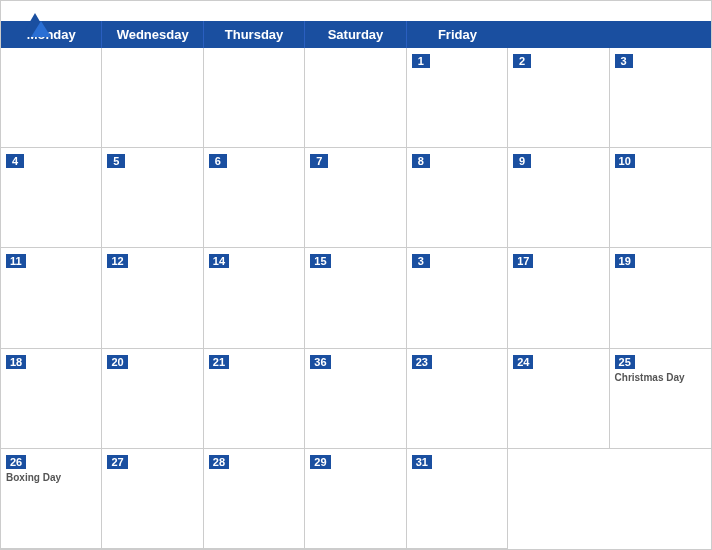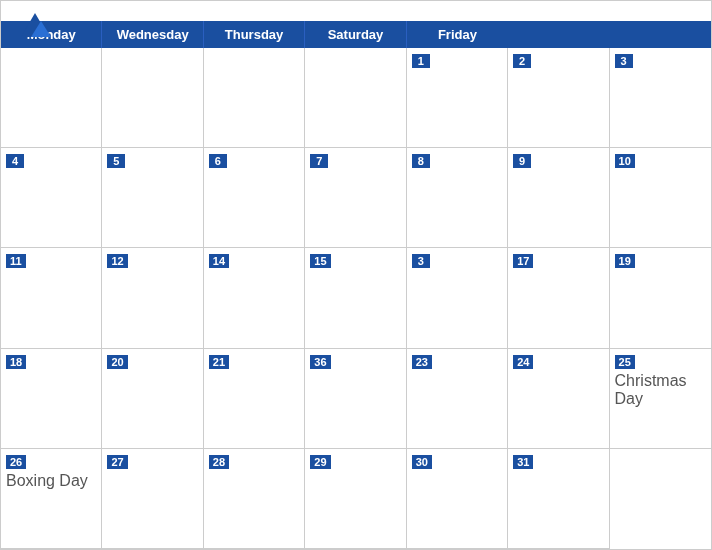--- a/index.html
+++ b/index.html
@@ -88,23 +88,24 @@
       background: #1a4fa0;
       display: inline-block;
       padding: 1px 4px;
       min-width: 18px;
       text-align: center;
     }
     .cell-empty .cell-date {
       visibility: hidden;
     }
     .cell-holiday {
-      font-size: 16px;
+      font-size: 10px;
       color: #555;
       margin-top: 2px;
+      font-weight: bold;
     }
     
     .logo-wrapper {
       position: absolute;
       left: 16px;
       top: 8px;
       display: flex;
       align-items: flex-start;
     }
     .logo-text-block {
@@ -167,16 +168,15 @@
       <div class="calendar-cell"><span class="cell-date">20</span></div>
       <div class="calendar-cell"><span class="cell-date">21</span></div>
       <div class="calendar-cell"><span class="cell-date">36</span></div>
       <div class="calendar-cell"><span class="cell-date">23</span></div>
       <div class="calendar-cell"><span class="cell-date">24</span></div>
       <div class="calendar-cell"><span class="cell-date">25</span><div class="cell-holiday">Christmas Day</div></div>
       <div class="calendar-cell"><span class="cell-date">26</span><div class="cell-holiday">Boxing Day</div></div>
       <div class="calendar-cell"><span class="cell-date">27</span></div>
       <div class="calendar-cell"><span class="cell-date">28</span></div>
       <div class="calendar-cell"><span class="cell-date">29</span></div>
-      <div class="calendar-cell"><span class="cell-date">30</span></div>
       <div class="calendar-cell"><span class="cell-date">31</span></div>
     </div>
 </div>
 
 </body></html>

